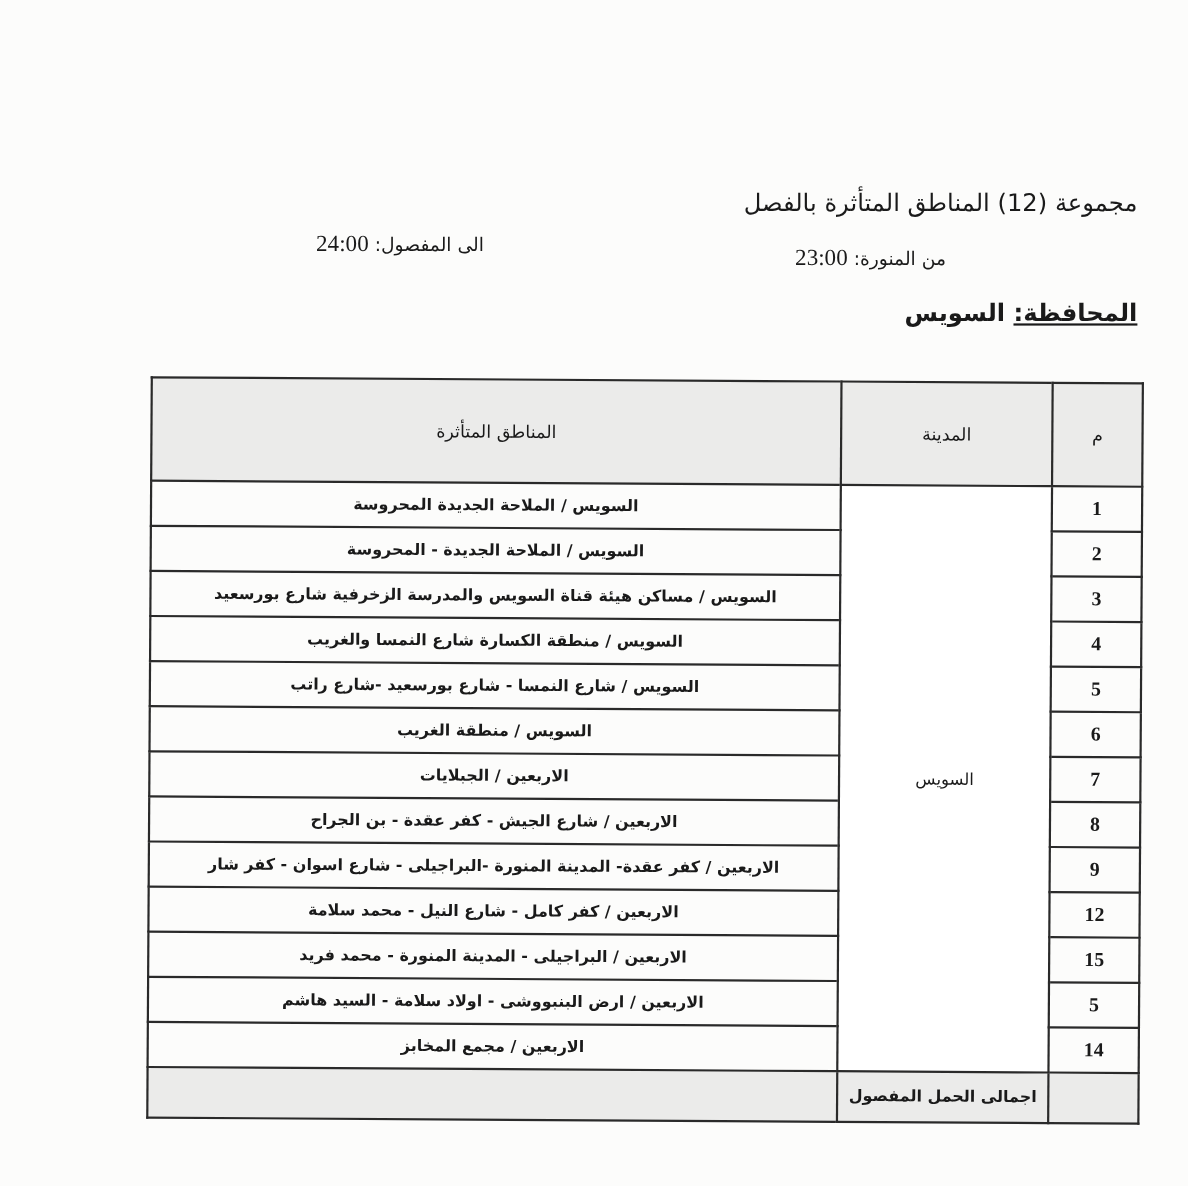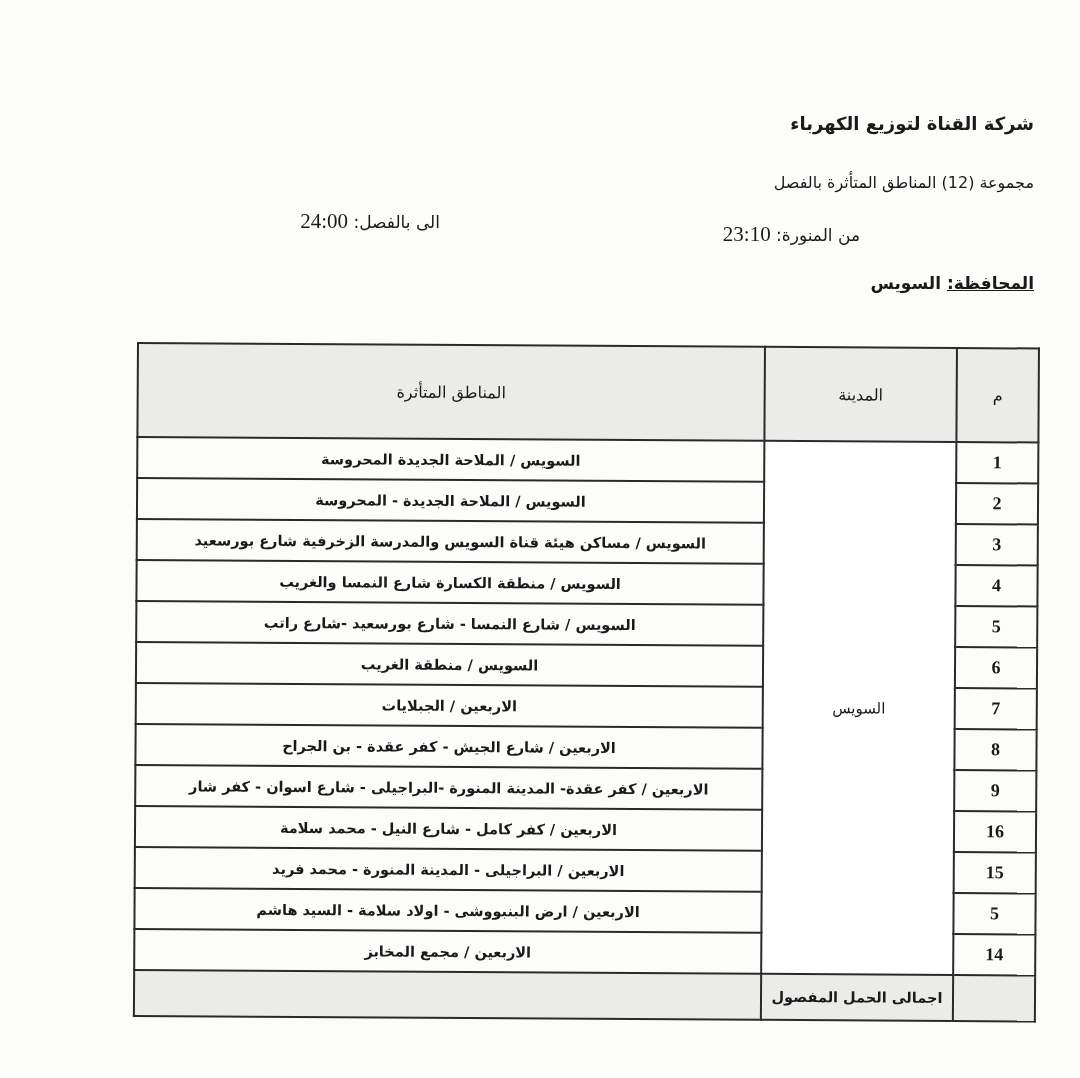--- a/index.html
+++ b/index.html
@@ -28,21 +28,21 @@
     }
     .company {
       right: 46px;
       top: 113px;
       font-weight: bold;
       font-size: 18px;
     }
     .group {
       right: 46px;
       top: 173px;
-      font-size: 16px;
+      font-size: 22px;
     }
     .from-time {
       right: 220px;
       top: 222px;
       font-size: 17px;
     }
     .to-time {
       right: 640px;
       top: 209px;
       font-size: 17px;
@@ -50,21 +50,21 @@
     .time-val {
       font-family: "Liberation Serif", serif;
       font-size: 21px;
       direction: ltr;
       unicode-bidi: embed;
     }
     .governorate {
       right: 46px;
       top: 273px;
       font-weight: bold;
-      font-size: 17px;
+      font-size: 22px;
       text-align: center;
     }
     .governorate .gov-label {
       text-decoration: underline;
     }
 
     
     .tbl {
       position: absolute;
       left: 137px;
@@ -112,31 +112,30 @@
     .tbl tr.total td.total-label {
       font-weight: bold;
       font-size: 14.5px;
     }
   </style>
 </head>
 <body>
 
 <div class="page">
 
-  <div class="line company">شركة القناة لتوزيع الكهرباء</div>
 
   <div class="line group">مجموعة (12) المناطق المتأثرة بالفصل</div>
 
   <div class="line from-time">
     <span>من المنورة:</span>
-    <span class="time-val">23:10</span>
+    <span class="time-val">23:00</span>
   </div>
 
   <div class="line to-time">
-    <span>الى بالفصل:</span>
+    <span>الى المفصول:</span>
     <span class="time-val">24:00</span>
   </div>
 
   <div class="line governorate">
     <span class="gov-label">المحافظة:</span>
     <span>السويس</span>
   </div>
 
   <table class="tbl">
     <thead>
@@ -178,21 +177,21 @@
       </tr>
       <tr>
         <td class="num">8</td>
         <td class="area">الاربعين / شارع الجيش - كفر عقدة - بن الجراح</td>
       </tr>
       <tr>
         <td class="num">9</td>
         <td class="area">الاربعين / كفر عقدة- المدينة المنورة -البراجيلى - شارع اسوان - كفر شار</td>
       </tr>
       <tr>
-        <td class="num">16</td>
+        <td class="num">12</td>
         <td class="area">الاربعين / كفر كامل - شارع النيل - محمد سلامة</td>
       </tr>
       <tr>
         <td class="num">15</td>
         <td class="area">الاربعين / البراجيلى - المدينة المنورة - محمد فريد</td>
       </tr>
       <tr>
         <td class="num">5</td>
         <td class="area">الاربعين / ارض البنبووشى - اولاد سلامة - السيد هاشم</td>
       </tr>

